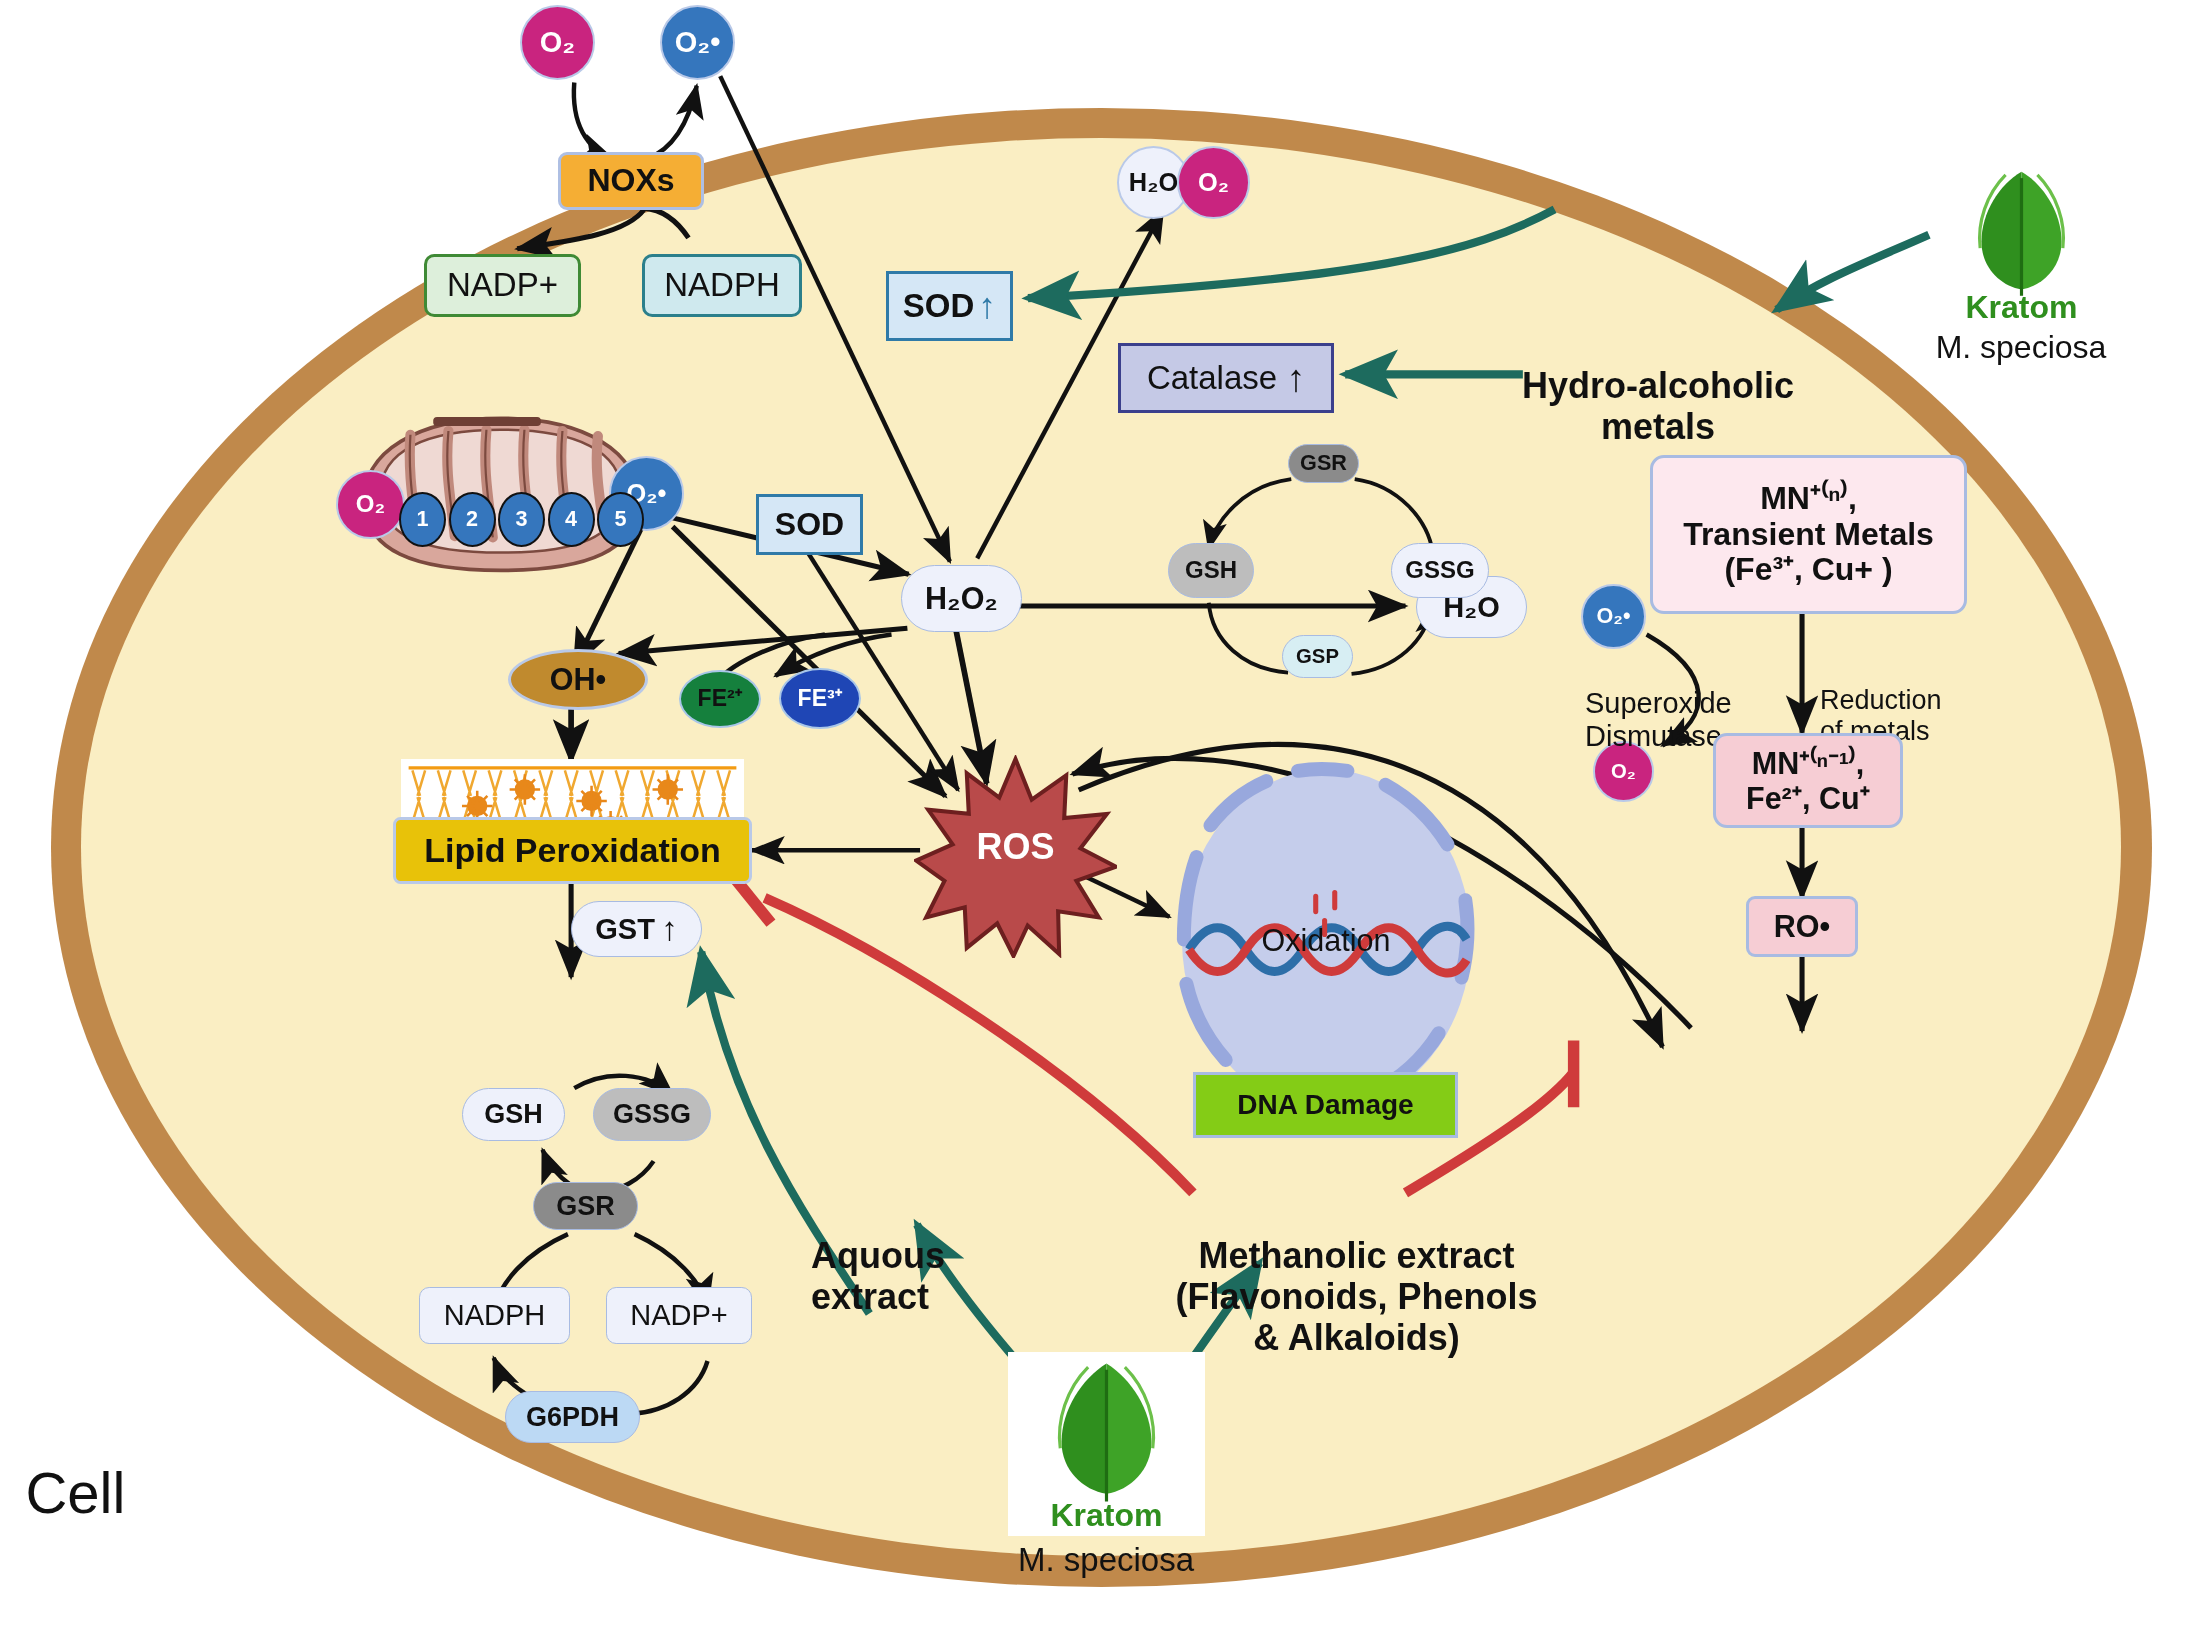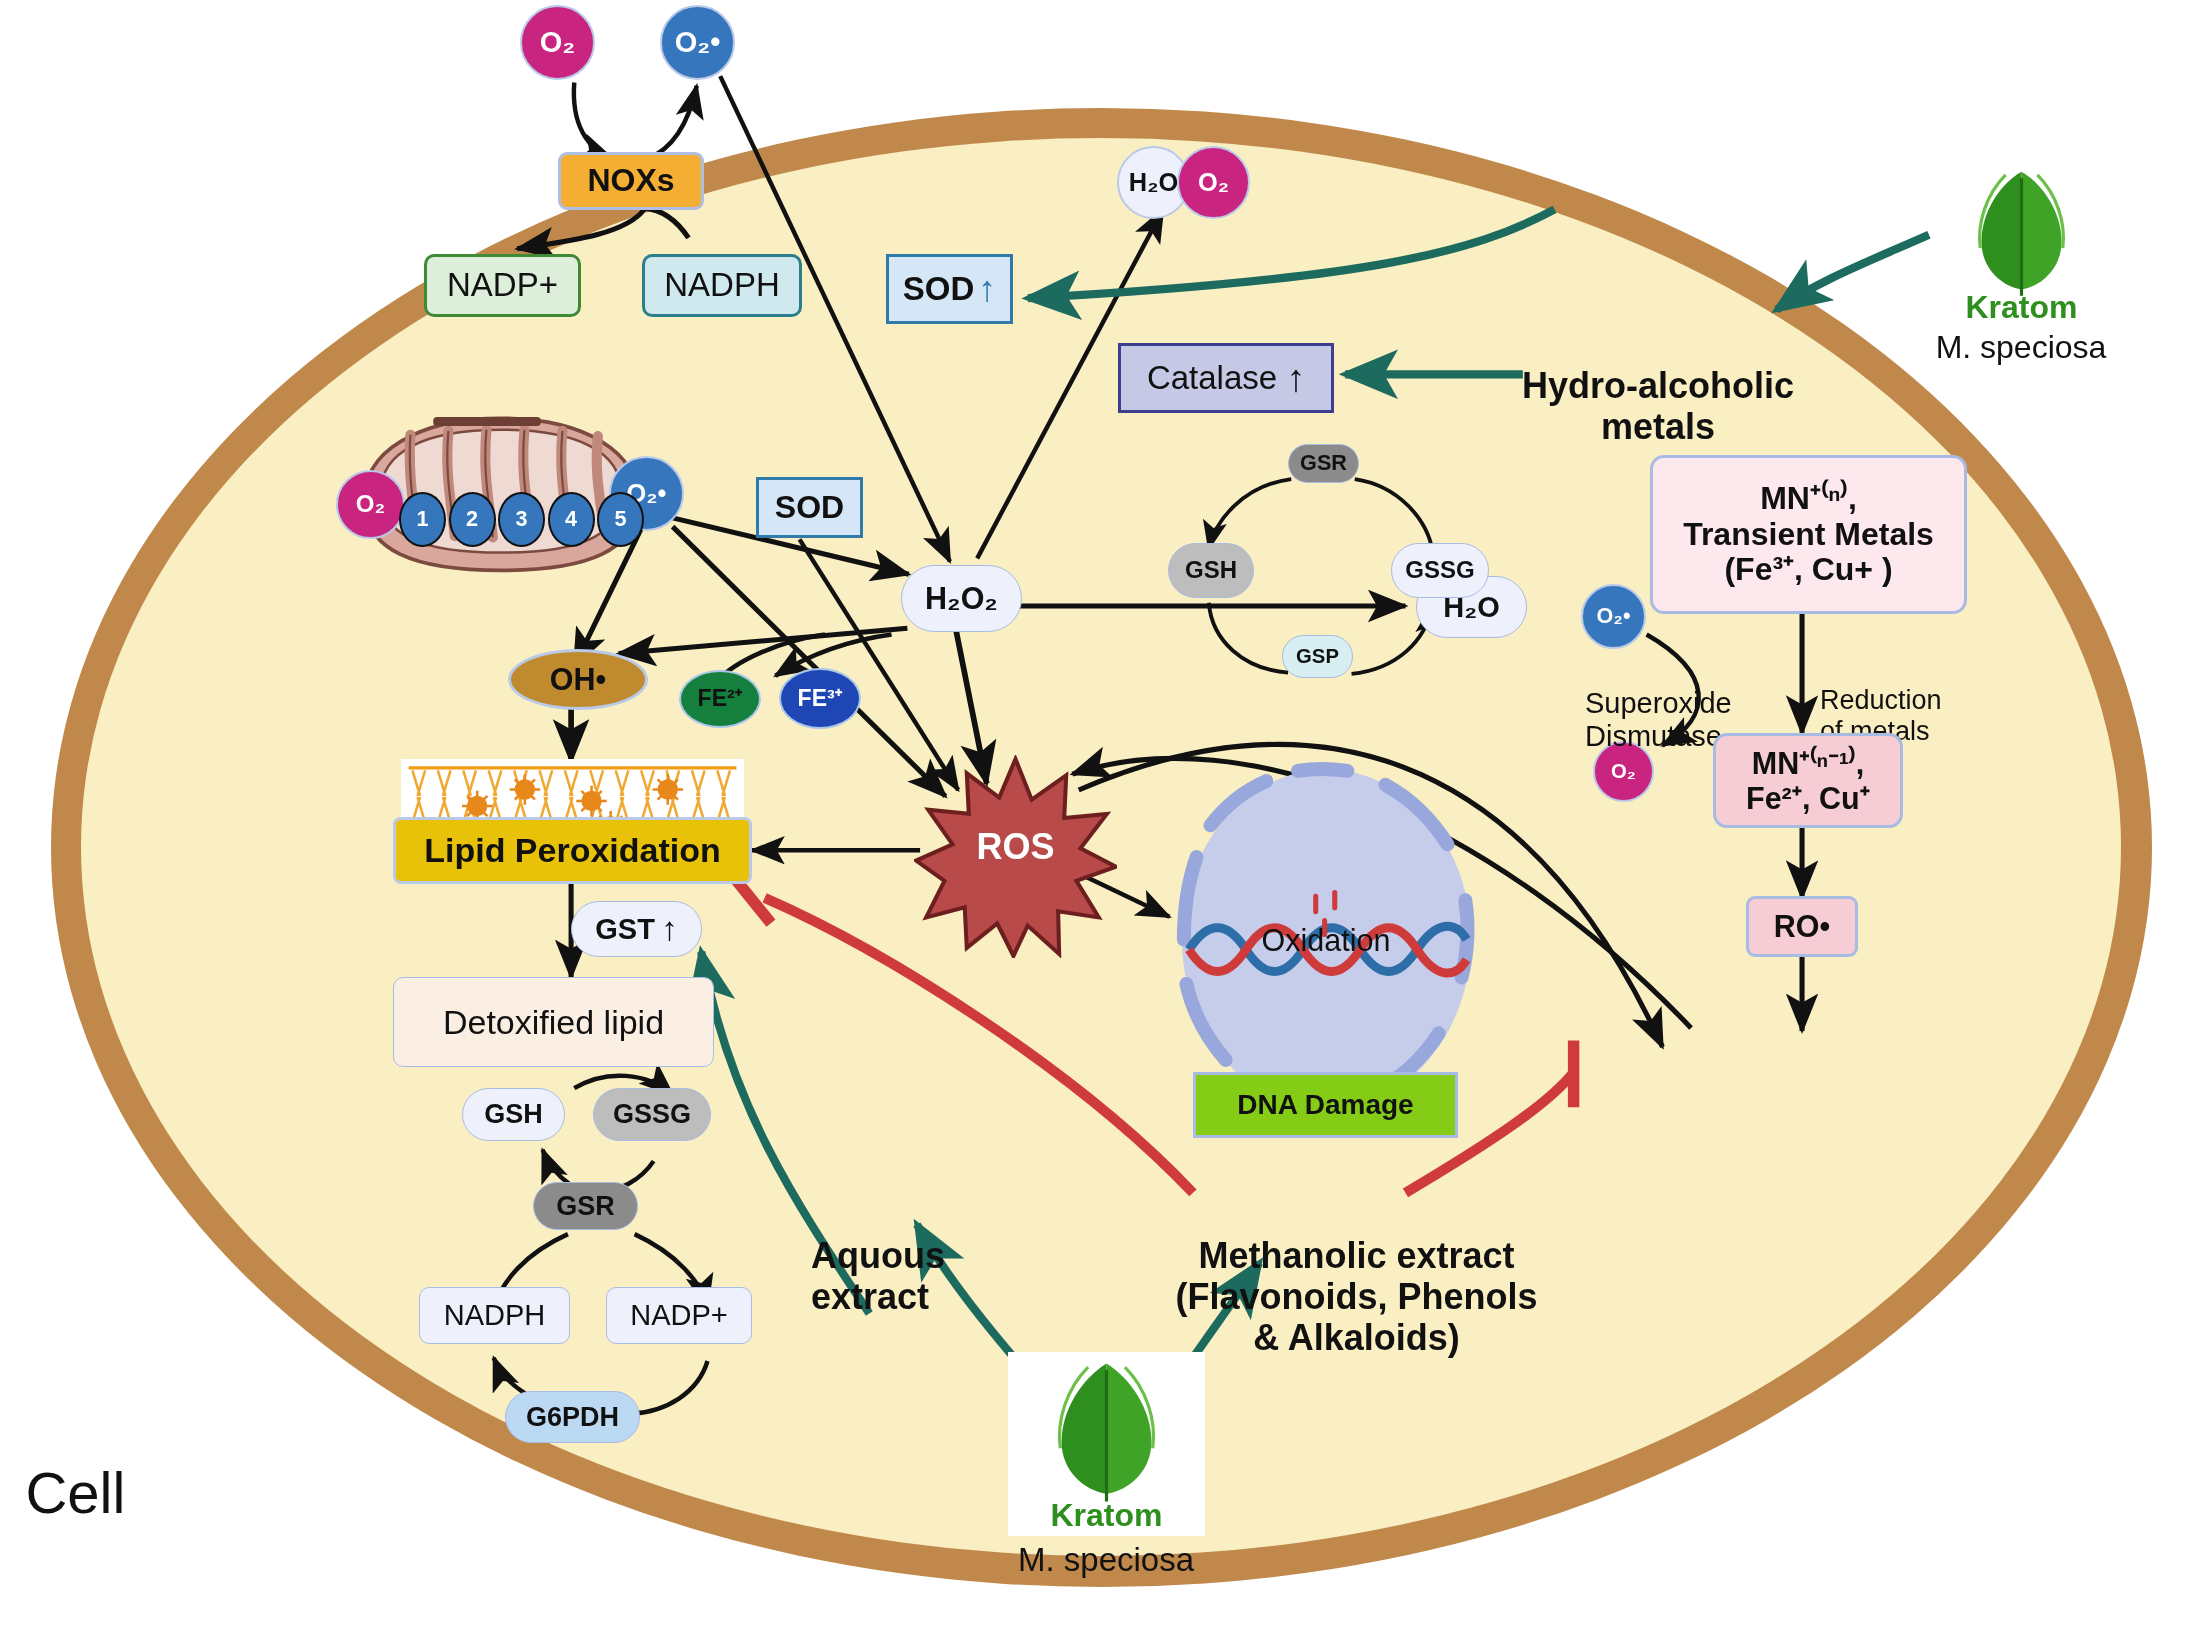--- a/index.html
+++ b/index.html
@@ -19,21 +19,21 @@
     position:absolute;left:81px;top:138px;width:2040px;height:1418px;
     border-radius:50%;
     background:#faeec3;
   }
 
   
   .node{position:absolute;display:flex;align-items:center;justify-content:center;
         text-align:center;box-sizing:border-box;line-height:1.12;color:#111;}
 
   .rounded-box{border-radius:10.2px;border:1.9px solid #a8bbe2;background:#eef1fb;}
-  .sq-box{border:3.2px solid #2f7aa8;background:#d5e7f6;}
+  .sq-box{border:3.2px solid #2f7aa8;background:#d5e7f6;margin-top:17px;}
   .pill{border-radius:634px;border:1.9px solid #a8bbe2;background:#eef1fb;}
   .circle{border-radius:50%;border:2.5px solid #b9c9e8;}
 
   .f-pink{background:#c9247f;color:#fff;}
   .f-blue{background:#3576bd;color:#fff;}
   .f-lblue{background:#bcd9f4;color:#111;}
   .f-grey{background:#8b8b8b;color:#111;}
   .f-lgrey{background:#bdbdbd;color:#111;}
   .f-vlblue{background:#d7eef3;color:#111;}
 
@@ -333,23 +333,20 @@
   <div class="node" style="left:393px;top:817px;width:359px;height:67px;border-radius:7.6px;
               background:#e8c209;border:3.8px solid #b9c9e8;font-size:34px;font-weight:700;">
     <span>Lipid Peroxidation</span>
   </div>
 
   <div class="node pill" style="left:571px;top:901px;width:131px;height:56px;font-size:29px;font-weight:700;">
     <span>GST</span>
       <span style="font-size:33px;margin-left:6.3px;">↑</span>
   </div>
 
-  <div class="node rounded-box" style="left:393px;top:977px;width:321px;height:90px;background:#fbeee3;font-size:34px;">
-    <span>Detoxified lipid</span>
-  </div>
 
   <div class="node pill" style="left:462px;top:1088px;width:103px;height:53px;font-size:27px;font-weight:700;">
     <span>GSH</span>
   </div>
   <div class="node pill f-lgrey" style="left:593px;top:1088px;width:118px;height:53px;font-size:27px;font-weight:700;">
     <span>GSSG</span>
   </div>
   <div class="node pill f-grey" style="left:533px;top:1182px;width:105px;height:48px;font-size:27px;font-weight:700;">
     <span>GSR</span>
   </div>

